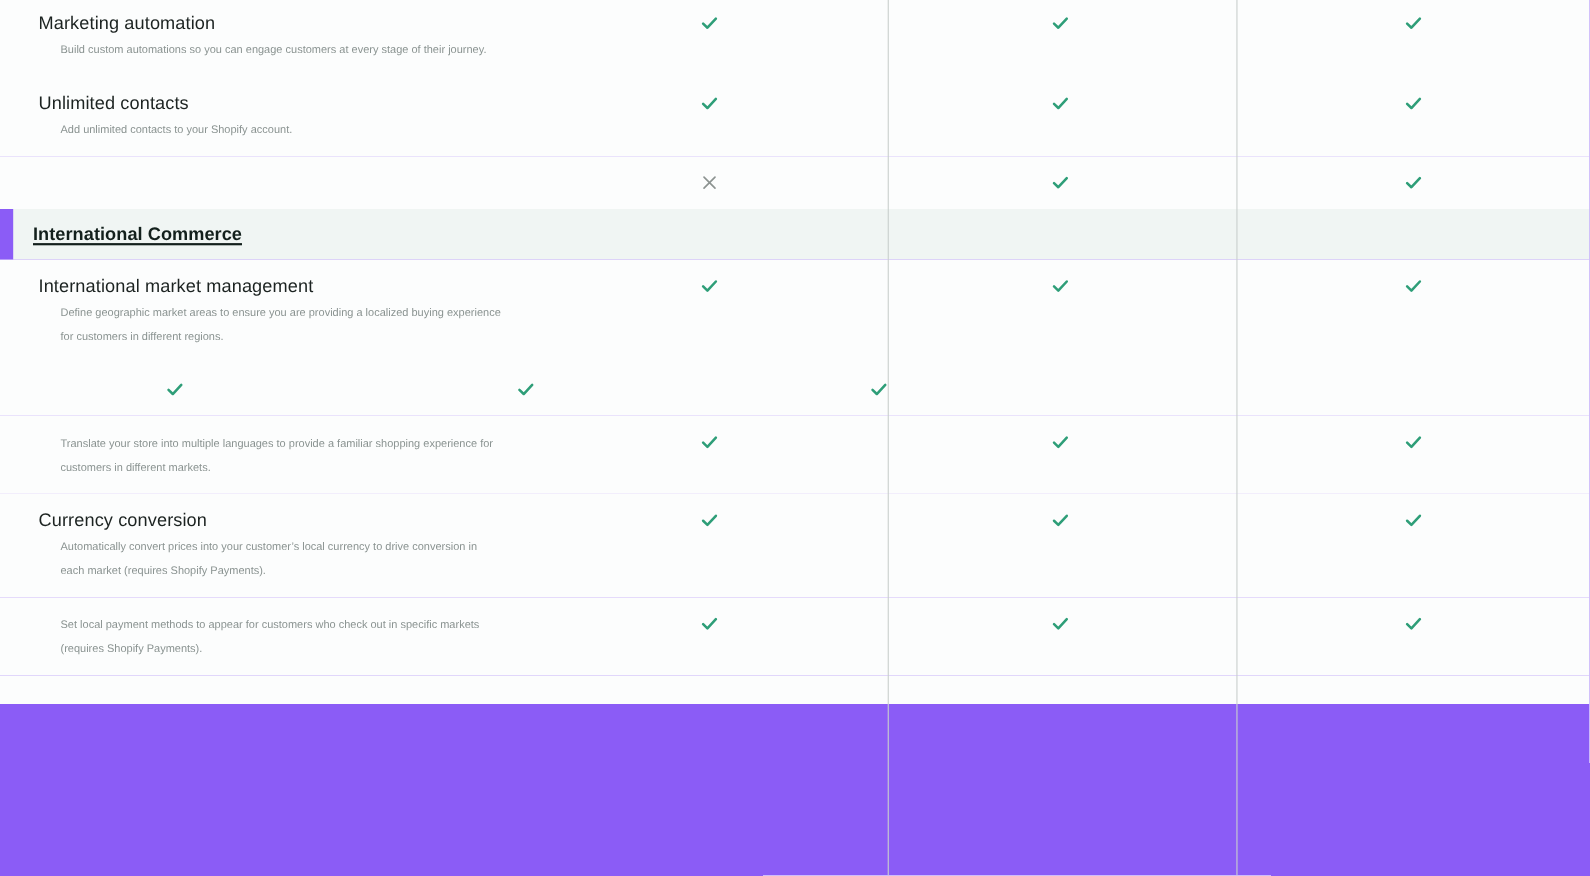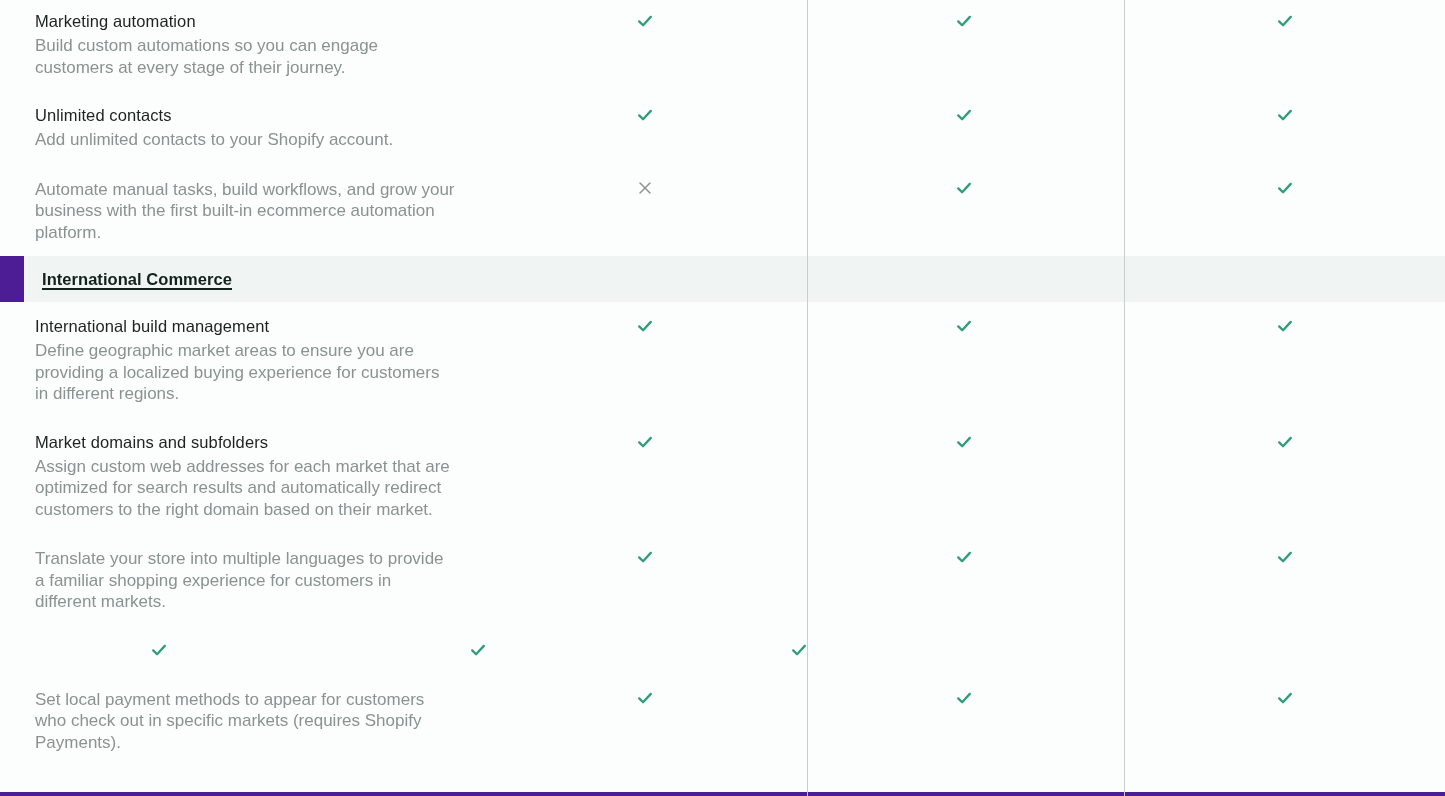--- a/index.html
+++ b/index.html
@@ -10,21 +10,21 @@
     background: #ffffff;
     font-family: "Liberation Sans", sans-serif;
     -webkit-font-smoothing: antialiased;
   }
 
   #comparison-table {
     position: relative;
     width: 1445px;
     height: 796px;
     overflow: hidden;
-    background: #4c1d95;
+    background: #8b5cf6;
   }
 
   
   .col-divider {
     position: absolute;
     top: 0;
     bottom: 0;
     width: 1px;
     background: #c9cfcd;
     z-index: 3;
@@ -57,26 +57,27 @@
 
   .feature-title {
     font-size: 16.5px;
     line-height: 23px;
     color: #1c2321;
     font-weight: 400;
     letter-spacing: 0.1px;
   }
 
   .feature-desc {
-    font-size: 17px;
+    font-size: 10px;
     line-height: 21.5px;
     color: #8a9391;
     font-weight: 400;
     margin-top: 2px;
     max-width: 445px;
+    margin-left: 20px;
   }
 
   .mark-cell {
     display: flex;
     align-items: center;
     justify-content: center;
     flex: none;
   }
   .mark-cell.c1 { width: 317px; }
   .mark-cell.c2 { width: 321px; }
@@ -93,21 +94,21 @@
   .check-icon svg { display: block; }
   .cross-icon svg { display: block; }
 
   
   .section-row {
     position: relative;
     background: #f0f5f3;
     height: 46px;
     display: flex;
     align-items: center;
-    margin-left: 24px;
+    margin-left: 12px;
   }
 
   .section-title {
     padding-left: 18px;
     font-size: 16.5px;
     font-weight: 700;
     color: #13201c;
     text-decoration: underline;
     text-underline-offset: 3px;
     text-decoration-thickness: 1.6px;
@@ -172,21 +173,20 @@
         <div class="mark-cell c3">
           <span class="mark-inner check-icon">
             <svg width="20" height="20" viewBox="0 0 20 20" aria-hidden="true">
               <path d="M4.2 10.4 L8.1 14.2 L15.8 5.9" fill="none" stroke="#2e9e78" stroke-width="2.3" stroke-linecap="round" stroke-linejoin="round"></path>
             </svg>
           </span>
         </div>
       </div>
       <div class="feature-row">
         <div class="feature-cell">
-          <div class="feature-desc">Automate manual tasks, build workflows, and grow your business with the first built-in ecommerce automation platform.</div>
         </div>
         <div class="mark-cell c1">
           <span class="mark-inner cross-icon">
             <svg width="18" height="18" viewBox="0 0 18 18" aria-hidden="true">
               <path d="M4 4 L14 14 M14 4 L4 14" fill="none" stroke="#8c9391" stroke-width="1.5" stroke-linecap="round"></path>
             </svg>
           </span>
         </div>
         <div class="mark-cell c2">
           <span class="mark-inner check-icon">
@@ -201,21 +201,21 @@
               <path d="M4.2 10.4 L8.1 14.2 L15.8 5.9" fill="none" stroke="#2e9e78" stroke-width="2.3" stroke-linecap="round" stroke-linejoin="round"></path>
             </svg>
           </span>
         </div>
       </div>
       <div class="section-row">
         <div class="section-title">International Commerce</div>
       </div>
       <div class="feature-row">
         <div class="feature-cell">
-          <div class="feature-title">International build management</div>
+          <div class="feature-title">International market management</div>
           <div class="feature-desc">Define geographic market areas to ensure you are providing a localized buying experience for customers in different regions.</div>
         </div>
         <div class="mark-cell c1">
           <span class="mark-inner check-icon">
             <svg width="20" height="20" viewBox="0 0 20 20" aria-hidden="true">
               <path d="M4.2 10.4 L8.1 14.2 L15.8 5.9" fill="none" stroke="#2e9e78" stroke-width="2.3" stroke-linecap="round" stroke-linejoin="round"></path>
             </svg>
           </span>
         </div>
         <div class="mark-cell c2">
@@ -227,24 +227,20 @@
         </div>
         <div class="mark-cell c3">
           <span class="mark-inner check-icon">
             <svg width="20" height="20" viewBox="0 0 20 20" aria-hidden="true">
               <path d="M4.2 10.4 L8.1 14.2 L15.8 5.9" fill="none" stroke="#2e9e78" stroke-width="2.3" stroke-linecap="round" stroke-linejoin="round"></path>
             </svg>
           </span>
         </div>
       </div>
       <div class="feature-row">
-        <div class="feature-cell">
-          <div class="feature-title">Market domains and subfolders</div>
-          <div class="feature-desc">Assign custom web addresses for each market that are optimized for search results and automatically redirect customers to the right domain based on their market.</div>
-        </div>
         <div class="mark-cell c1">
           <span class="mark-inner check-icon">
             <svg width="20" height="20" viewBox="0 0 20 20" aria-hidden="true">
               <path d="M4.2 10.4 L8.1 14.2 L15.8 5.9" fill="none" stroke="#2e9e78" stroke-width="2.3" stroke-linecap="round" stroke-linejoin="round"></path>
             </svg>
           </span>
         </div>
         <div class="mark-cell c2">
           <span class="mark-inner check-icon">
             <svg width="20" height="20" viewBox="0 0 20 20" aria-hidden="true">
@@ -280,20 +276,24 @@
         </div>
         <div class="mark-cell c3">
           <span class="mark-inner check-icon">
             <svg width="20" height="20" viewBox="0 0 20 20" aria-hidden="true">
               <path d="M4.2 10.4 L8.1 14.2 L15.8 5.9" fill="none" stroke="#2e9e78" stroke-width="2.3" stroke-linecap="round" stroke-linejoin="round"></path>
             </svg>
           </span>
         </div>
       </div>
       <div class="feature-row">
+        <div class="feature-cell">
+          <div class="feature-title">Currency conversion</div>
+          <div class="feature-desc">Automatically convert prices into your customer’s local currency to drive conversion in each market (requires Shopify Payments).</div>
+        </div>
         <div class="mark-cell c1">
           <span class="mark-inner check-icon">
             <svg width="20" height="20" viewBox="0 0 20 20" aria-hidden="true">
               <path d="M4.2 10.4 L8.1 14.2 L15.8 5.9" fill="none" stroke="#2e9e78" stroke-width="2.3" stroke-linecap="round" stroke-linejoin="round"></path>
             </svg>
           </span>
         </div>
         <div class="mark-cell c2">
           <span class="mark-inner check-icon">
             <svg width="20" height="20" viewBox="0 0 20 20" aria-hidden="true">

